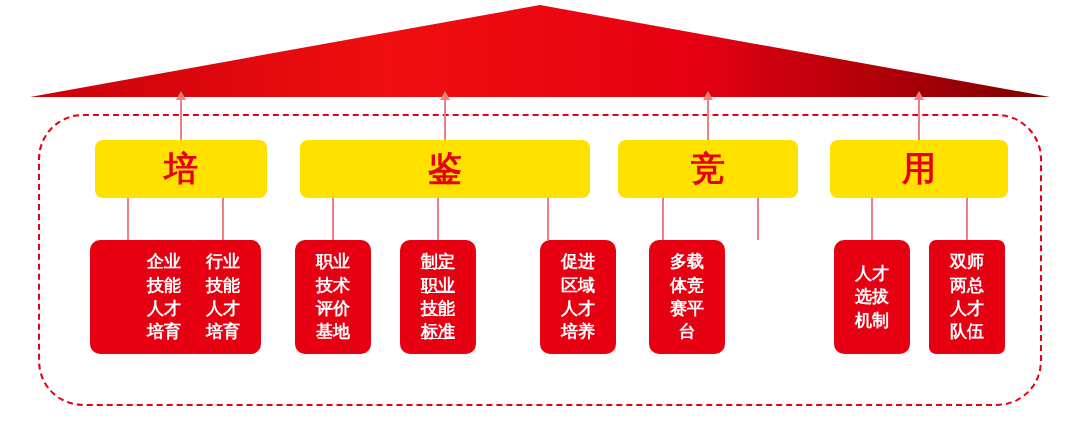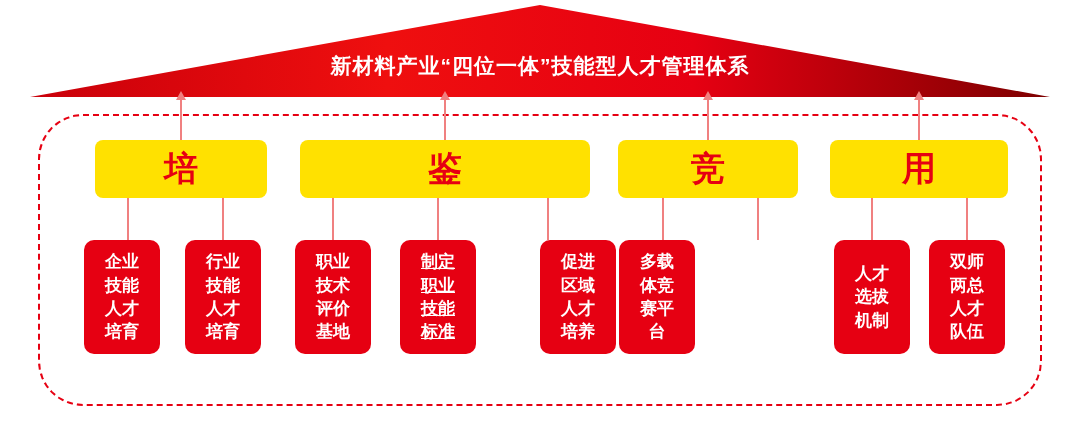--- a/index.html
+++ b/index.html
@@ -45,21 +45,20 @@
     <defs>
       <linearGradient id="roofGrad" x1="0" y1="0" x2="1" y2="0">
         <stop offset="0%" stop-color="#c9000a"></stop>
         <stop offset="35%" stop-color="#ef0f0f"></stop>
         <stop offset="65%" stop-color="#e60012"></stop>
         <stop offset="100%" stop-color="#7d0000"></stop>
       </linearGradient>
     </defs>
     <polygon points="30,97 540,5 1050,97" fill="url(#roofGrad)"></polygon>
   </svg>
-  <div class="title">新材料产业“四位一体”技能型人才管理体系</div>
 
   <div class="frame"></div>
 
   <div class="arrow" style="left:180px;"></div>
   <div class="arrow" style="left:444px;"></div>
   <div class="arrow" style="left:707px;"></div>
   <div class="arrow" style="left:918px;"></div>
 
   <div class="group" style="left:95px; width:172px;">
     <span>培</span>
@@ -77,21 +76,21 @@
   <div class="conn" style="left:127px;"></div>
   <div class="conn" style="left:222px;"></div>
   <div class="conn" style="left:332px;"></div>
   <div class="conn" style="left:437px;"></div>
   <div class="conn" style="left:547px;"></div>
   <div class="conn" style="left:662px;"></div>
   <div class="conn" style="left:757px;"></div>
   <div class="conn" style="left:871px;"></div>
   <div class="conn" style="left:966px;"></div>
 
-  <div class="child" style="left:84px;">
+  <div class="child" style="left:90px;padding-left:36px;">
     <span>企业
 技能
 人才
 培育</span>
   </div>
   <div class="child" style="left:185px;">
     <span>行业
 技能
 人才
 培育</span>
@@ -107,31 +106,31 @@
 职业
 技能
 标准</span>
   </div>
   <div class="child" style="left:540px;">
     <span>促进
 区域
 人才
 培养</span>
   </div>
-  <div class="child" style="left:619px;">
+  <div class="child" style="left:649px;">
     <span>多载
 体竞
 赛平
 台</span>
   </div>
   <div class="child" style="left:834px;">
     <span>人才
 选拔
 机制</span>
   </div>
-  <div class="child" style="left:929px;">
+  <div class="child" style="left:929px;border-radius:7px;">
     <span>双师
 两总
 人才
 队伍</span>
   </div>
 
 </div>
 
 </body></html>

